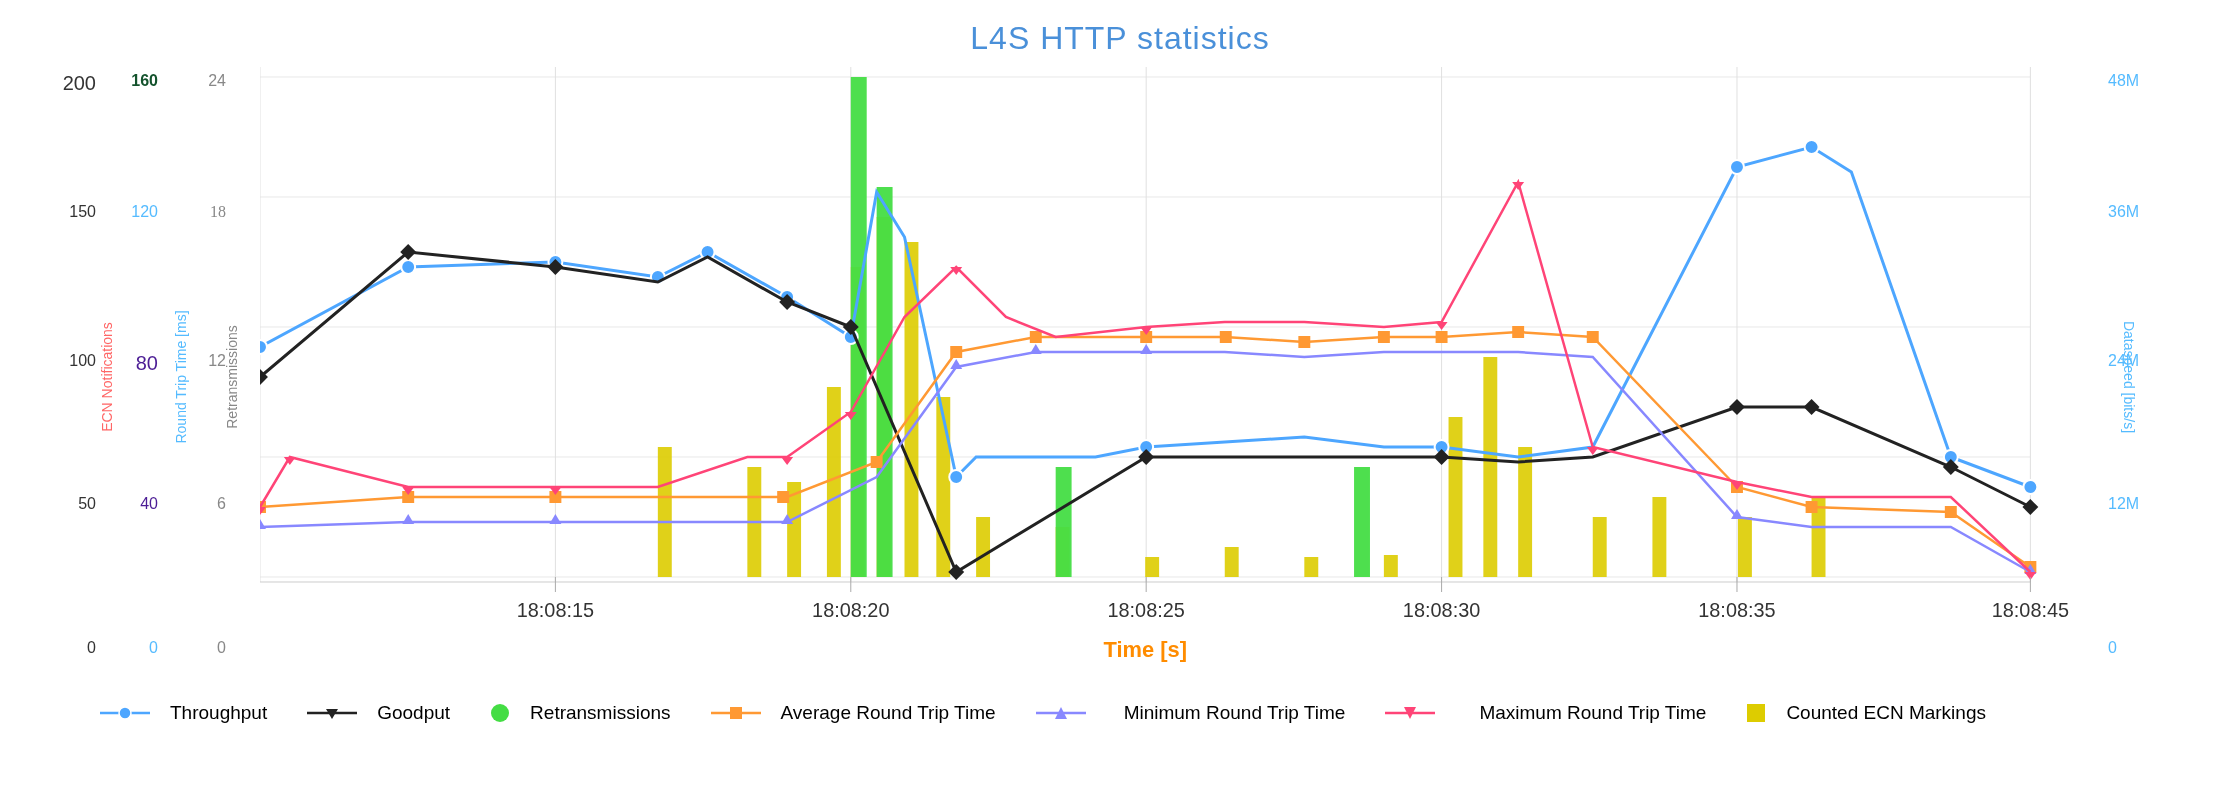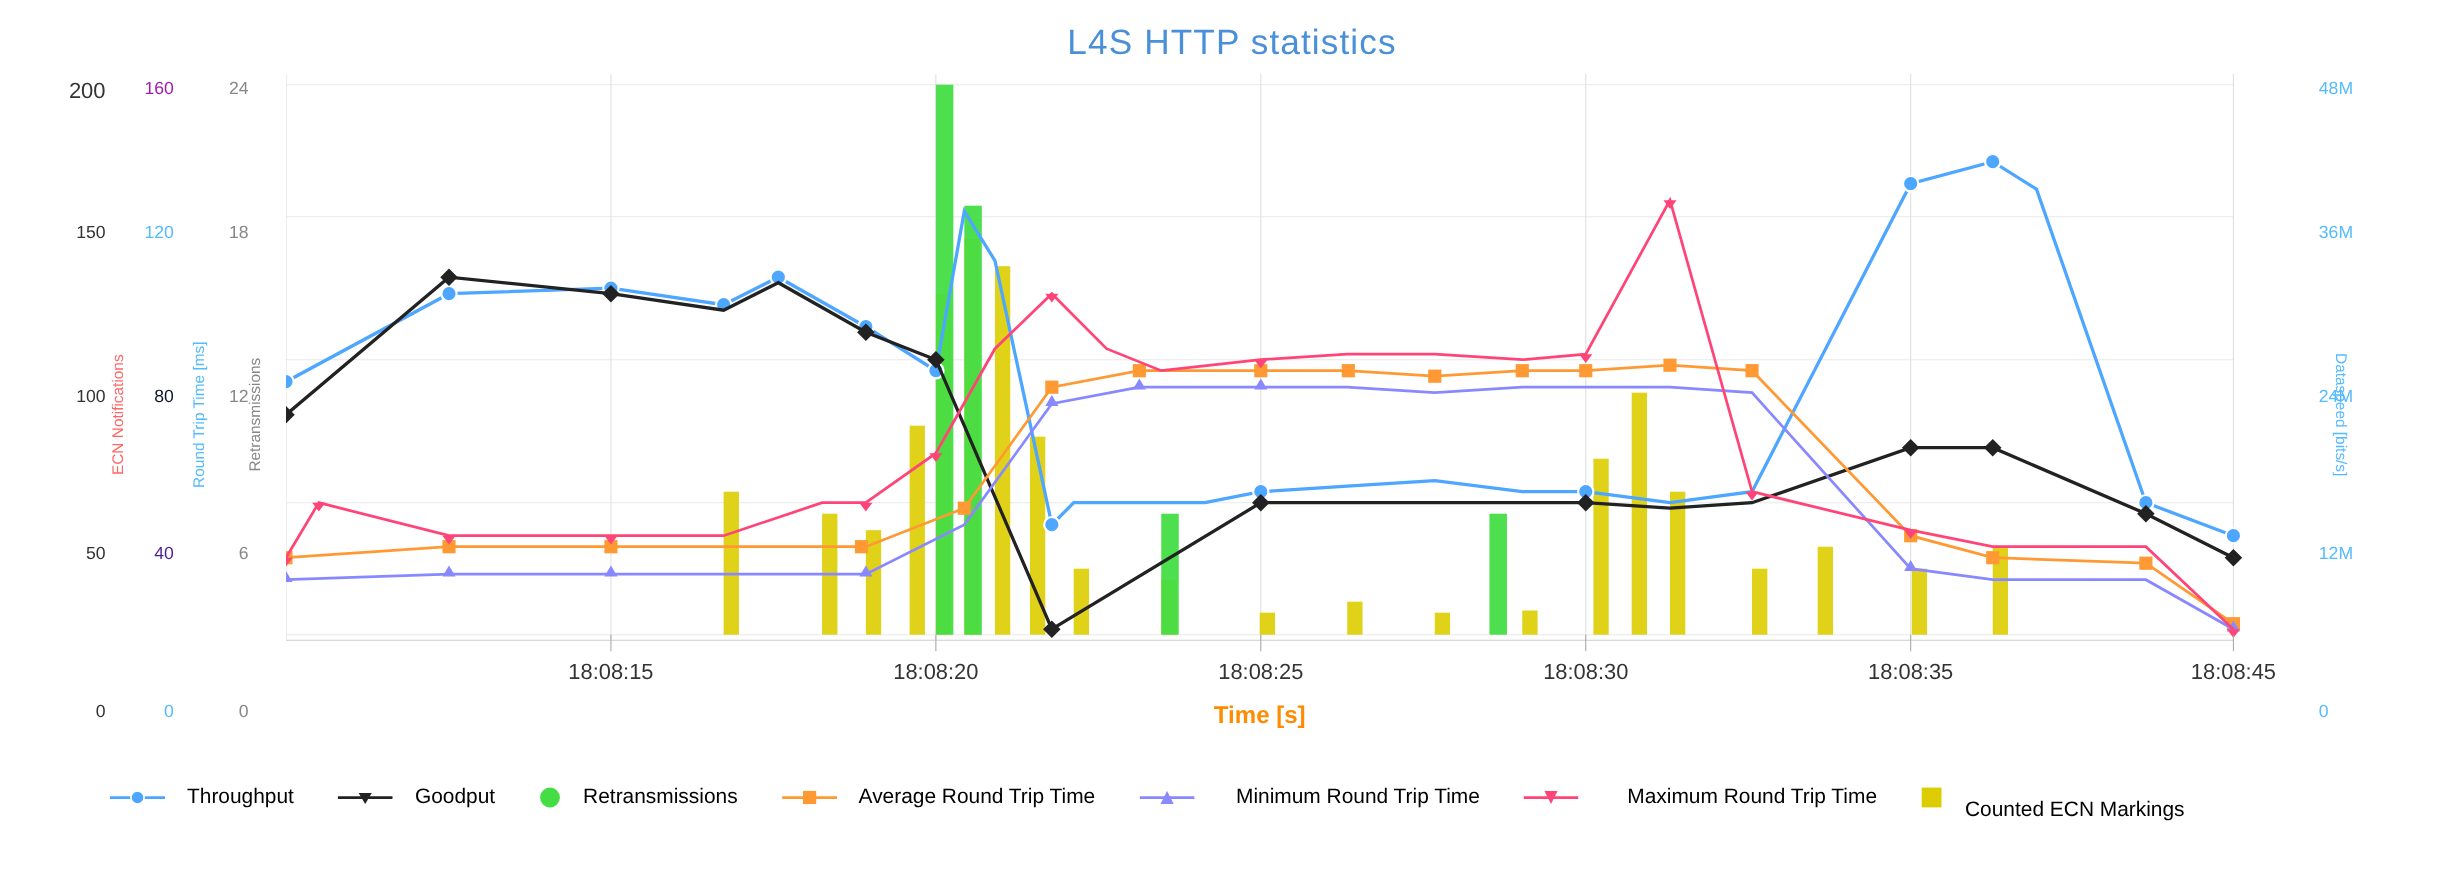--- a/index.html
+++ b/index.html
@@ -53,31 +53,31 @@
         <div style="position: absolute; left: 12px; top: 50%; transform: translateY(-50%) rotate(-90deg); font-size: 14px; color: #ff6666; white-space: nowrap;">ECN Notifications</div>
         <div style="position: absolute; right: 4px; top: 5px; font-size: 20px; color: #333;">200</div>
         <div style="position: absolute; right: 4px; top: 22%; font-size: 16px; color: #333;">150</div>
         <div style="position: absolute; right: 4px; top: 46%; font-size: 16px; color: #333;">100</div>
         <div style="position: absolute; right: 4px; top: 69%; font-size: 16px; color: #333; margin-left: 16px;">50</div>
         <div style="position: absolute; right: 4px; bottom: 30px; font-size: 16px; color: #333;">0</div>
       </div>
 
       <div style="position: absolute; left: 62px; top: 0; width: 60px; height: 100%;">
         <div style="position: absolute; left: 12px; top: 50%; transform: translateY(-50%) rotate(-90deg); font-size: 14px; color: #55bbff; white-space: nowrap;">Round Trip Time [ms]</div>
-        <div style="position: absolute; right: 4px; top: 5px; font-size: 16px; color: #a21caf;">160</div>
+        <div style="position: absolute; right: 4px; top: 5px; font-size: 16px; color: #14532d; font-weight: bold;">160</div>
         <div style="position: absolute; right: 4px; top: 22%; font-size: 16px; color: #55bbff;">120</div>
-        <div style="position: absolute; right: 4px; top: 46%; font-size: 16px; color: #0f172a;">80</div>
+        <div style="position: absolute; right: 4px; top: 46%; font-size: 20px; color: #4c1d95;">80</div>
         <div style="position: absolute; right: 4px; top: 69%; font-size: 16px; color: #4c1d95;">40</div>
         <div style="position: absolute; right: 4px; bottom: 30px; font-size: 16px; color: #55bbff;">0</div>
       </div>
 
       <div style="position: absolute; left: 130px; top: 0; width: 60px; height: 100%;">
         <div style="position: absolute; left: 10px; top: 50%; transform: translateY(-50%) rotate(-90deg); font-size: 14px; color: #888; white-space: nowrap;">Retransmissions</div>
         <div style="position: absolute; right: 4px; top: 5px; font-size: 16px; color: #888;">24</div>
-        <div style="position: absolute; right: 4px; top: 22%; font-size: 16px; color: #888;">18</div>
+        <div style="position: absolute; right: 4px; top: 22%; font-size: 16px; color: #888; font-family: Liberation Serif, serif;">18</div>
         <div style="position: absolute; right: 4px; top: 46%; font-size: 16px; color: #888;">12</div>
         <div style="position: absolute; right: 4px; top: 69%; font-size: 16px; color: #888;">6</div>
         <div style="position: absolute; right: 4px; bottom: 30px; font-size: 16px; color: #888;">0</div>
       </div>
     </div>
 
     <div style="flex: 1; position: relative;">
       <svg width="100%" height="100%" viewBox="0 0 1850 620" preserveAspectRatio="none">
 
         <line x1="0" y1="10" x2="1780" y2="10" stroke="#e8e8e8" stroke-width="1"></line>
@@ -274,17 +274,17 @@
         <line x1="0" y1="10" x2="50" y2="10" stroke="#ff4477" stroke-width="2.5"></line>
         <polygon points="25,16 31,4 19,4" fill="#ff4477"></polygon>
       </svg>
       <span style="font-size:19px;margin-left:24px;">Maximum Round Trip Time</span>
     </div>
 
     <div class="legend-item">
       <svg width="20" height="20" style="display:inline-block">
         <rect x="1" y="1" width="18" height="18" fill="#ddcc00"></rect>
       </svg>
-      <span style="font-size:19px;margin-top:24px;">Counted ECN Markings</span>
+      <span style="font-size:19px;">Counted ECN Markings</span>
     </div>
   </div>
 
 </div>
 
 </body></html>

